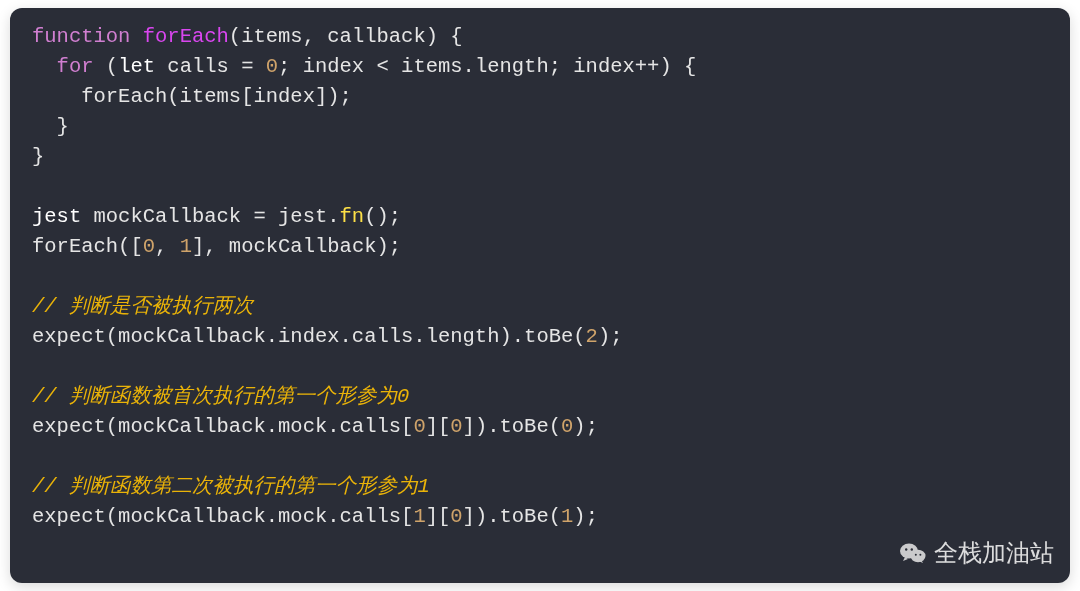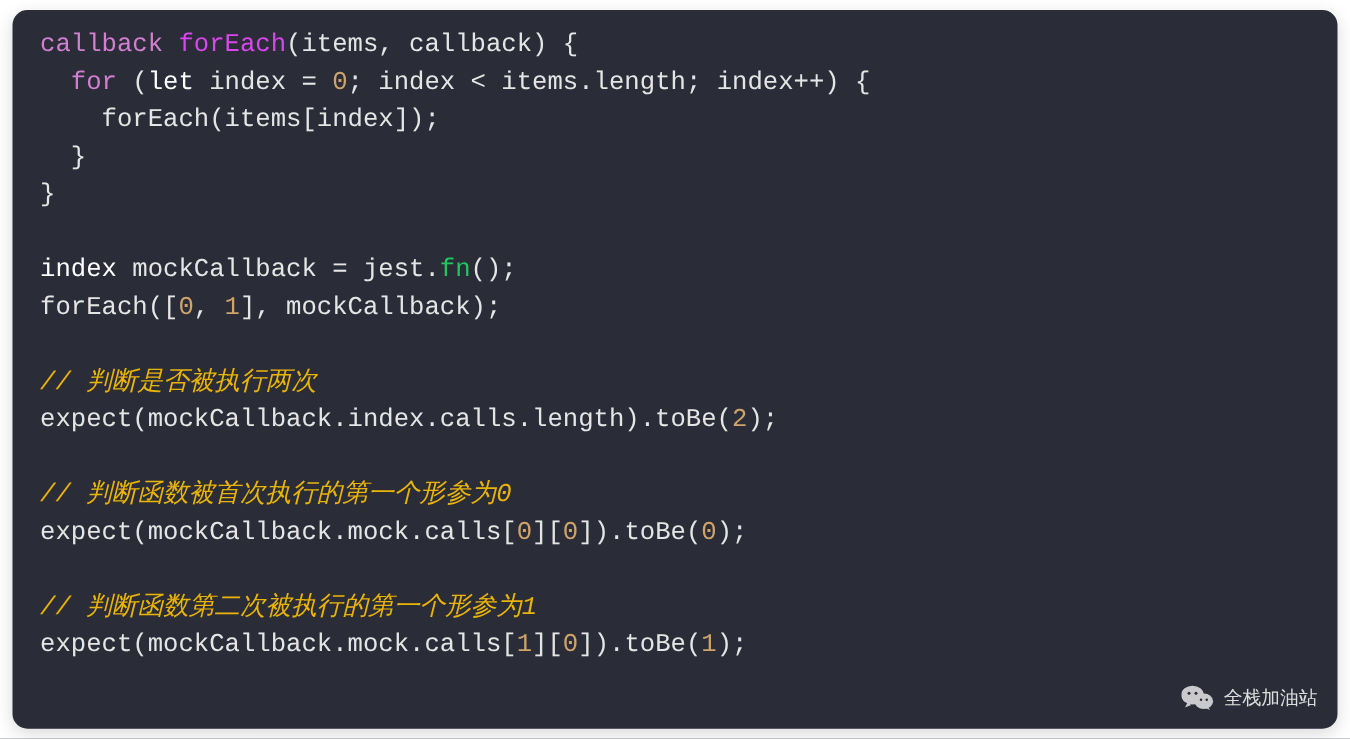--- a/index.html
+++ b/index.html
@@ -26,56 +26,56 @@
     font-family: ui-monospace, "SF Mono", Menlo, Monaco, "Courier New", monospace;
     font-size: 20.5px;
     line-height: 30px;
     color: #c9cfd8;
     white-space: pre;
   }
   .tok-keyword  { color: #d17fd1; }
   .tok-funcname { color: #d946ef; }
   .tok-keyword2 { color: #ffffff; }
   .tok-number   { color: #cfa36a; }
-  .tok-fn       { color: #22c55e; }
+  .tok-fn       { color: #fde047; }
   .tok-comment  { color: #eab308; font-style: italic; }
   .tok-plain    { color: #e5e5e5; }
 
   .watermark {
     position: absolute;
     right: 26px;
     bottom: 22px;
     display: flex;
     align-items: center;
     gap: 8px;
     color: #e6e6e6;
     font-family: -apple-system, "PingFang SC", "Microsoft YaHei", sans-serif;
-    font-size: 15px;
+    font-size: 24px;
     font-weight: 500;
     opacity: 0.95;
   }
   .watermark .bubble {
     display: inline-flex;
     align-items: flex-end;
     gap: 2px;
     opacity: 0.9;
   }
   .watermark .bubble svg { display: block; }
 </style>
 </head>
 <body>
 
 <div class="code-card">
-  <pre class="code"><span class="tok-keyword">callback</span><span class="tok-plain"> </span><span class="tok-funcname">forEach</span><span class="tok-plain">(items, callback) {</span>
-<span class="tok-plain">  </span><span class="tok-keyword">for</span><span class="tok-plain"> (</span><span class="tok-keyword2">let</span><span class="tok-plain"> index = </span><span class="tok-number">0</span><span class="tok-plain">; index &lt; items.length; index++) {</span>
+  <pre class="code"><span class="tok-keyword">function</span><span class="tok-plain"> </span><span class="tok-funcname">forEach</span><span class="tok-plain">(items, callback) {</span>
+<span class="tok-plain">  </span><span class="tok-keyword">for</span><span class="tok-plain"> (</span><span class="tok-keyword2">let</span><span class="tok-plain"> calls = </span><span class="tok-number">0</span><span class="tok-plain">; index &lt; items.length; index++) {</span>
 <span class="tok-plain">    forEach(items[index]);</span>
 <span class="tok-plain">  }</span>
 <span class="tok-plain">}</span>
 
-<span class="tok-keyword2">index</span><span class="tok-plain"> mockCallback = jest.</span><span class="tok-fn">fn</span><span class="tok-plain">();</span>
+<span class="tok-keyword2">jest</span><span class="tok-plain"> mockCallback = jest.</span><span class="tok-fn">fn</span><span class="tok-plain">();</span>
 <span class="tok-plain">forEach([</span><span class="tok-number">0</span><span class="tok-plain">, </span><span class="tok-number">1</span><span class="tok-plain">], mockCallback);</span>
 
 <span class="tok-comment">// 判断是否被执行两次</span>
 <span class="tok-plain">expect(mockCallback.index.calls.length).toBe(</span><span class="tok-number">2</span><span class="tok-plain">);</span>
 
 <span class="tok-comment">// 判断函数被首次执行的第一个形参为0</span>
 <span class="tok-plain">expect(mockCallback.mock.calls[</span><span class="tok-number">0</span><span class="tok-plain">][</span><span class="tok-number">0</span><span class="tok-plain">]).toBe(</span><span class="tok-number">0</span><span class="tok-plain">);</span>
 
 <span class="tok-comment">// 判断函数第二次被执行的第一个形参为1</span>
 <span class="tok-plain">expect(mockCallback.mock.calls[</span><span class="tok-number">1</span><span class="tok-plain">][</span><span class="tok-number">0</span><span class="tok-plain">]).toBe(</span><span class="tok-number">1</span><span class="tok-plain">);</span></pre>

